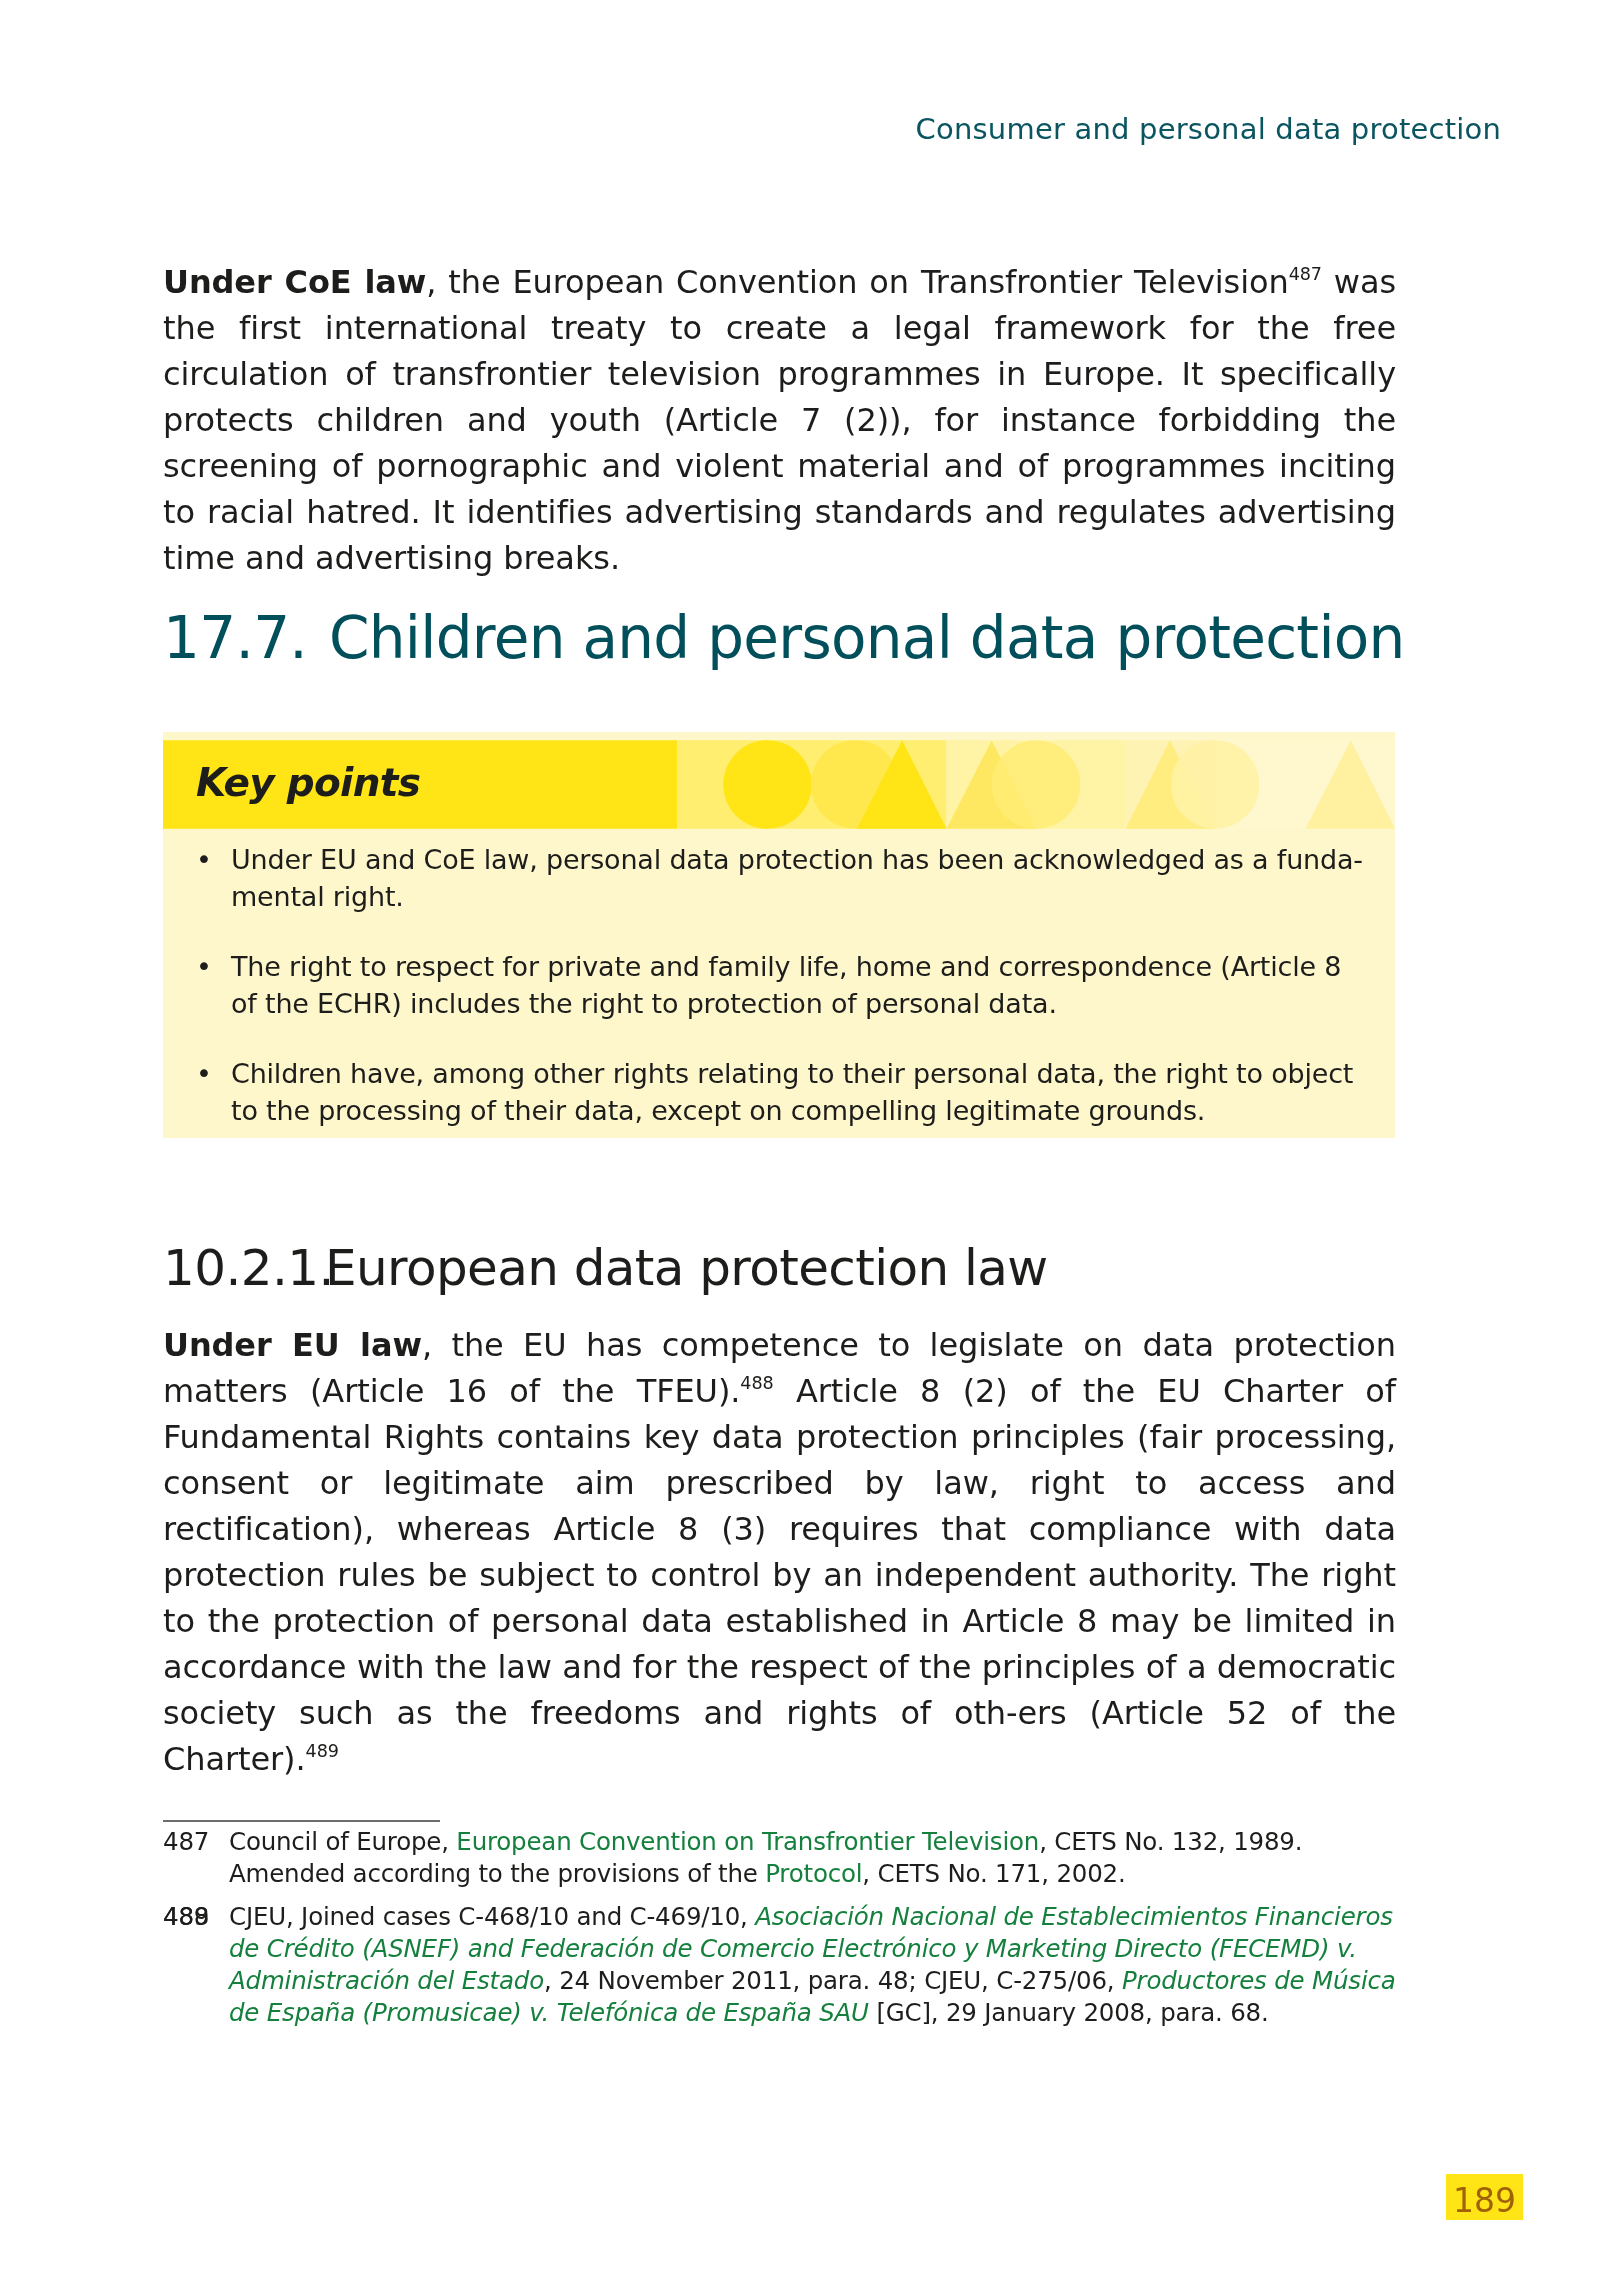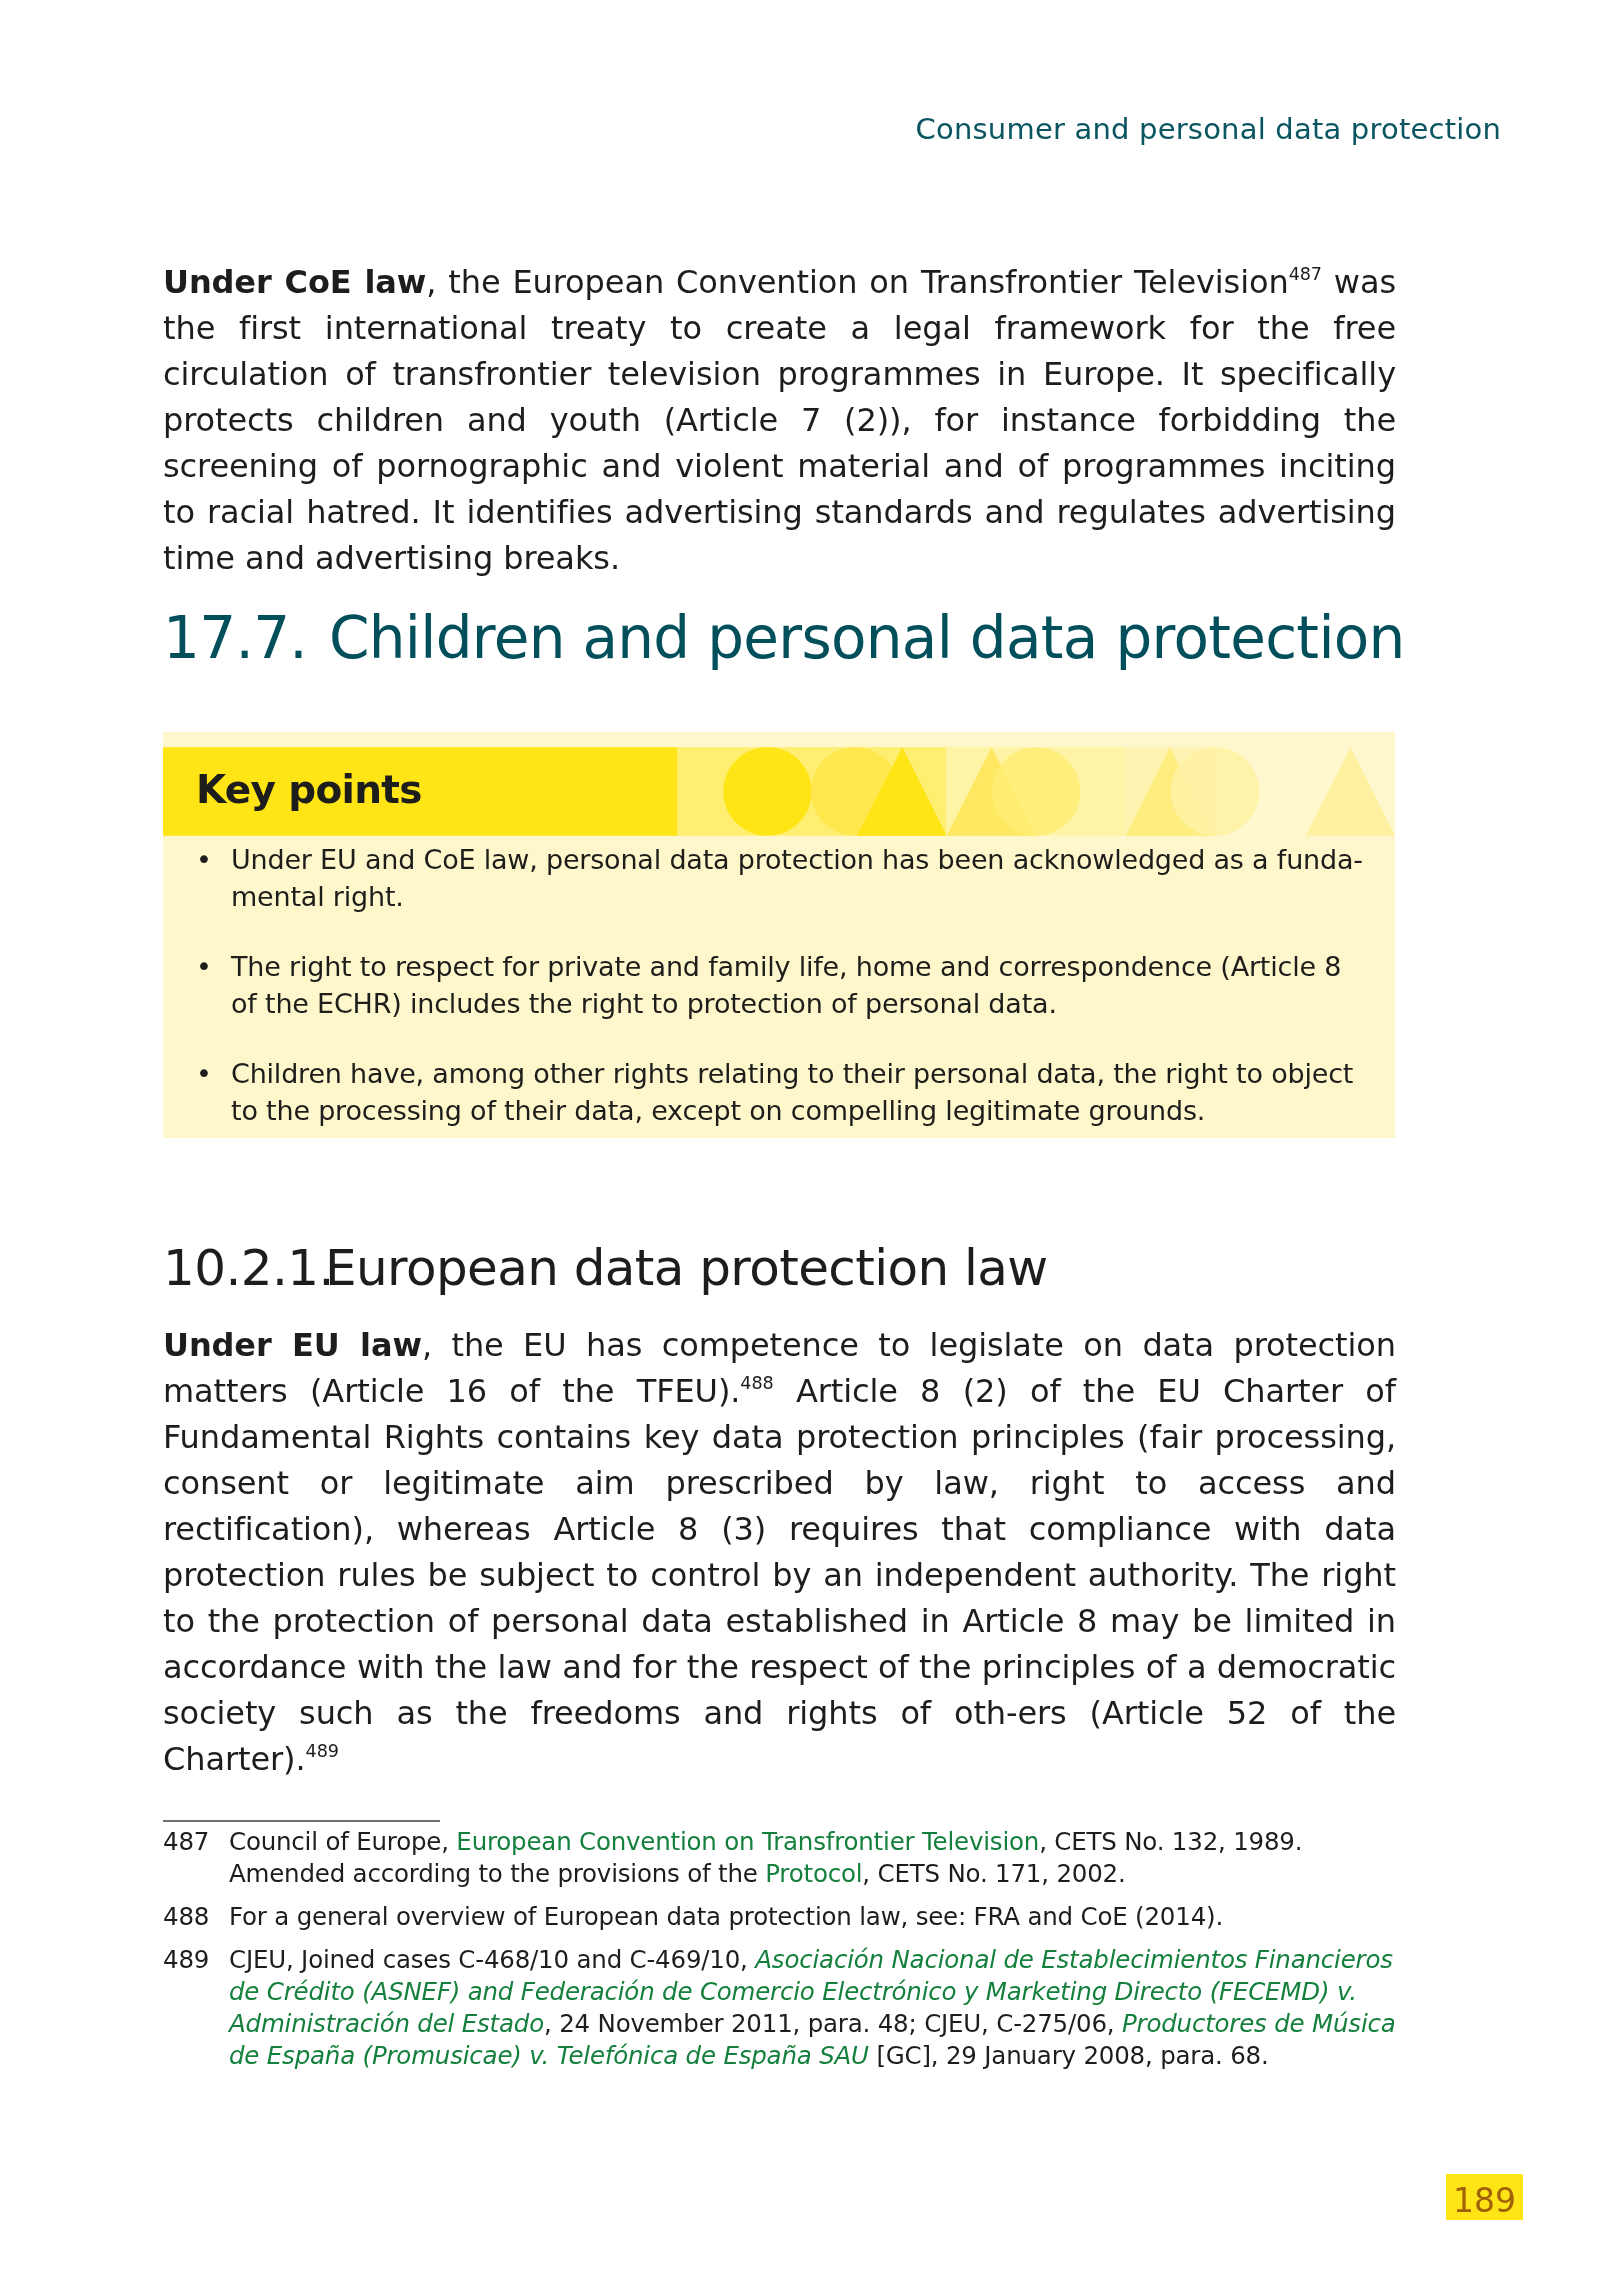--- a/index.html
+++ b/index.html
@@ -9,21 +9,21 @@
          font-family:"DejaVu Sans", sans-serif; letter-spacing:0.2px; white-space:nowrap; }
   .body-text { position:absolute; left:163px; width:1233px; font-size:32px; line-height:46px;
          text-align:justify; text-align-last:left; letter-spacing:-0.1px; }
   .body-text b { font-weight:bold; }
   sup { font-size:0.55em; vertical-align:0; position:relative; top:-0.75em; line-height:0; }
   #para1 { top:259px; }
   .h2 { position:absolute; left:163px; top:604px; font-size:58px; color:#004f5b; white-space:nowrap;
         font-family:"DejaVu Sans", sans-serif; letter-spacing:-0.7px; }
   .h2 .num { display:inline-block; width:166px; }
   .kp { position:absolute; left:163px; top:732px; width:1232px; height:406px; background:#fff7cc; }
-  .kp-head { position:absolute; left:0; top:15px; width:1232px; height:89px; }
+  .kp-head { position:absolute; left:0; top:8px; width:1232px; height:89px;font-style:italic; }
   .kp-title { position:absolute; left:33px; top:20px; font-size:39px; font-weight:bold; color:#1d1d1b;
         letter-spacing:-0.7px; white-space:nowrap; }
   .kp-pattern { position:absolute; left:0; top:0; width:1232px; height:89px; }
   .kp-list { position:absolute; left:33px; top:109px; width:1172px; margin:0; padding:0; list-style:none; }
   .kp-list li { position:relative; padding-left:35px; font-size:27px; line-height:37px; margin-bottom:33px;
         letter-spacing:-0.2px; }
   .kp-list li .bullet { position:absolute; left:0; top:0; }
   .h3 { position:absolute; left:163px; top:1239px; font-size:50px; color:#1d1d1b; white-space:nowrap;
         letter-spacing:-0.6px; }
   .h3 .num { display:inline-block; width:162px; }
@@ -77,21 +77,21 @@
 
 <div class="body-text" id="para2"><b>Under EU law</b><span>, the EU has competence to legislate on data protection matters (Article 16 of the TFEU).</span><sup>488</sup><span> Article 8 (2) of the EU Charter of Fundamental Rights contains key data protection principles (fair processing, consent or legitimate aim prescribed by law, right to access and rectification), whereas Article 8 (3) requires that compliance with data protection rules be subject to control by an independent authority. The right to the protection of personal data established in Article 8 may be limited in accordance with the law and for the respect of the principles of a democratic society such as the freedoms and rights of oth-ers (Article 52 of the Charter).</span><sup>489</sup></div>
 
 <div class="fn-rule"></div>
 
 <div class="footnotes">
   <div class="fn">
     <span class="fn-num">487</span><span>Council of Europe, </span><span class="link">European Convention on Transfrontier Television</span><span>, CETS No. 132, 1989. Amended according to the provisions of the </span><span class="link">Protocol</span><span>, CETS No. 171, 2002.</span>
   </div>
   <div class="fn">
-    <span class="fn-num">488</span><span>For a general overview of European data protection law, see: FRA and CoE (2014).</span>
+    <span class="fn-num">488</span>
   </div>
   <div class="fn">
     <span class="fn-num">489</span><span>CJEU, Joined cases C-468/10 and C-469/10, </span><span class="link it">Asociación Nacional de Establecimientos Financieros de Crédito (ASNEF) and Federación de Comercio Electrónico y Marketing Directo (FECEMD) v. Administración del Estado</span><span>, 24 November 2011, para. 48; CJEU, C-275/06, </span><span class="link it">Productores de Música de España (Promusicae) v. Telefónica de España SAU</span><span> [GC], 29 January 2008, para. 68.</span>
   </div>
 </div>
 
 <div class="page-num">189</div>
 
 
 </body></html>

